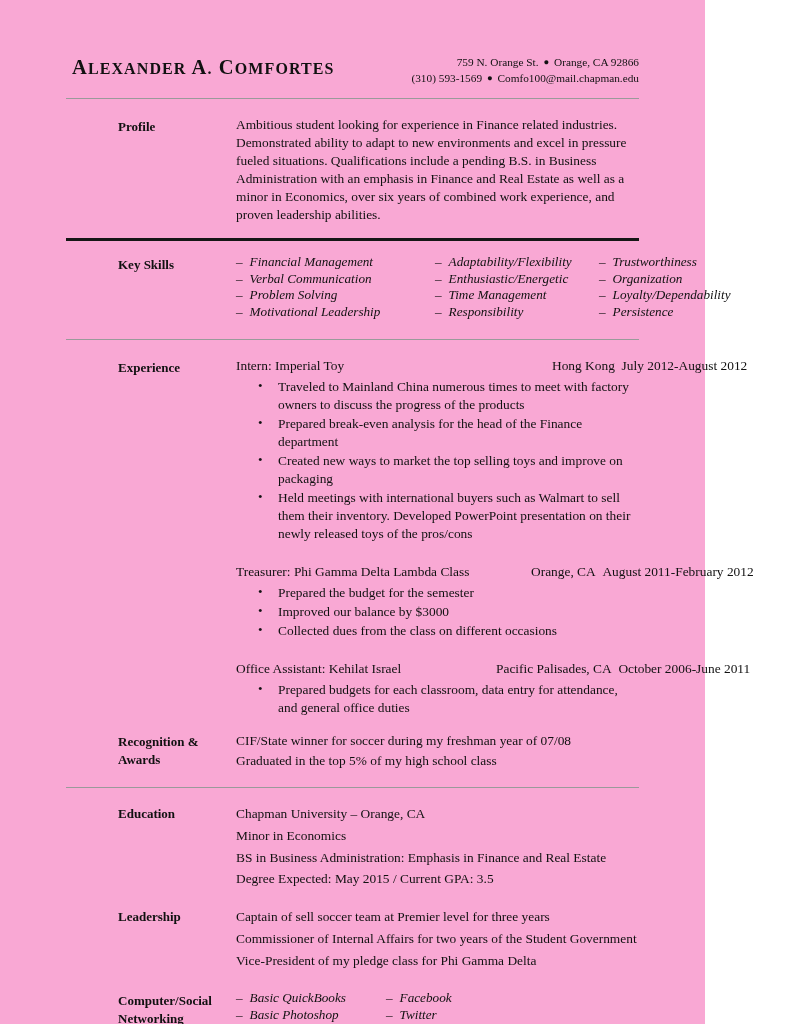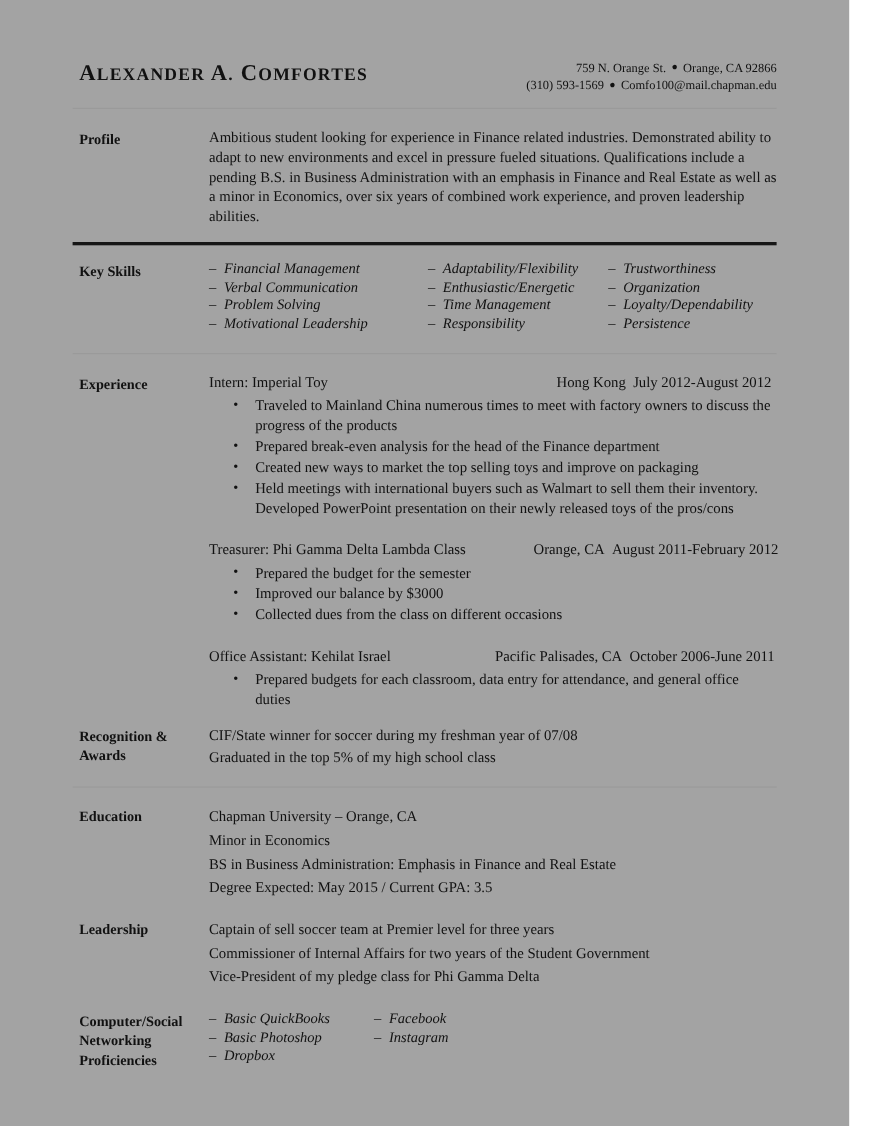--- a/index.html
+++ b/index.html
@@ -9,23 +9,23 @@
   }
   body {
     width: 791px;
     height: 1024px;
     font-family: "Liberation Serif", "DejaVu Serif", serif;
     color: #111111;
     overflow: hidden;
   }
   .page {
     position: relative;
-    width: 772px;
+    width: 705px;
     height: 1024px;
-    background: #a3a3a3;
+    background: #f9a8d4;
     box-sizing: border-box;
     padding: 0;
   }
 
   
   .header {
     display: flex;
     align-items: flex-start;
     justify-content: space-between;
     padding: 52px 66px 0 72px;
@@ -66,20 +66,21 @@
     margin: 0 66px 0 66px;
     border-top: 3.2px solid #161616;
   }
   .rule-head { margin-top: 11px; }
 
   
   .section {
     display: flex;
     padding: 0 66px 0 72px;
     box-sizing: border-box;
+    margin-left: 46px;
   }
   .sec-label {
     width: 118px;
     flex: 0 0 118px;
     font-size: 13px;
     font-weight: bold;
     line-height: 1.32;
     padding-top: 2px;
   }
   .sec-body {
@@ -324,19 +325,20 @@
     </div>
     <div class="sec-body">
       <div class="prof-cols">
         <div class="prof-col c2">
           <div class="prof-item"><span class="dash">–</span><span>Basic QuickBooks</span></div>
           <div class="prof-item"><span class="dash">–</span><span>Basic Photoshop</span></div>
           <div class="prof-item"><span class="dash">–</span><span>Dropbox</span></div>
         </div>
         <div class="prof-col c3">
           <div class="prof-item"><span class="dash">–</span><span>Facebook</span></div>
+          <div class="prof-item"><span class="dash">–</span><span>Twitter</span></div>
           <div class="prof-item"><span class="dash">–</span><span>Instagram</span></div>
         </div>
       </div>
     </div>
   </div>
 
 </div>
 
 </body></html>

